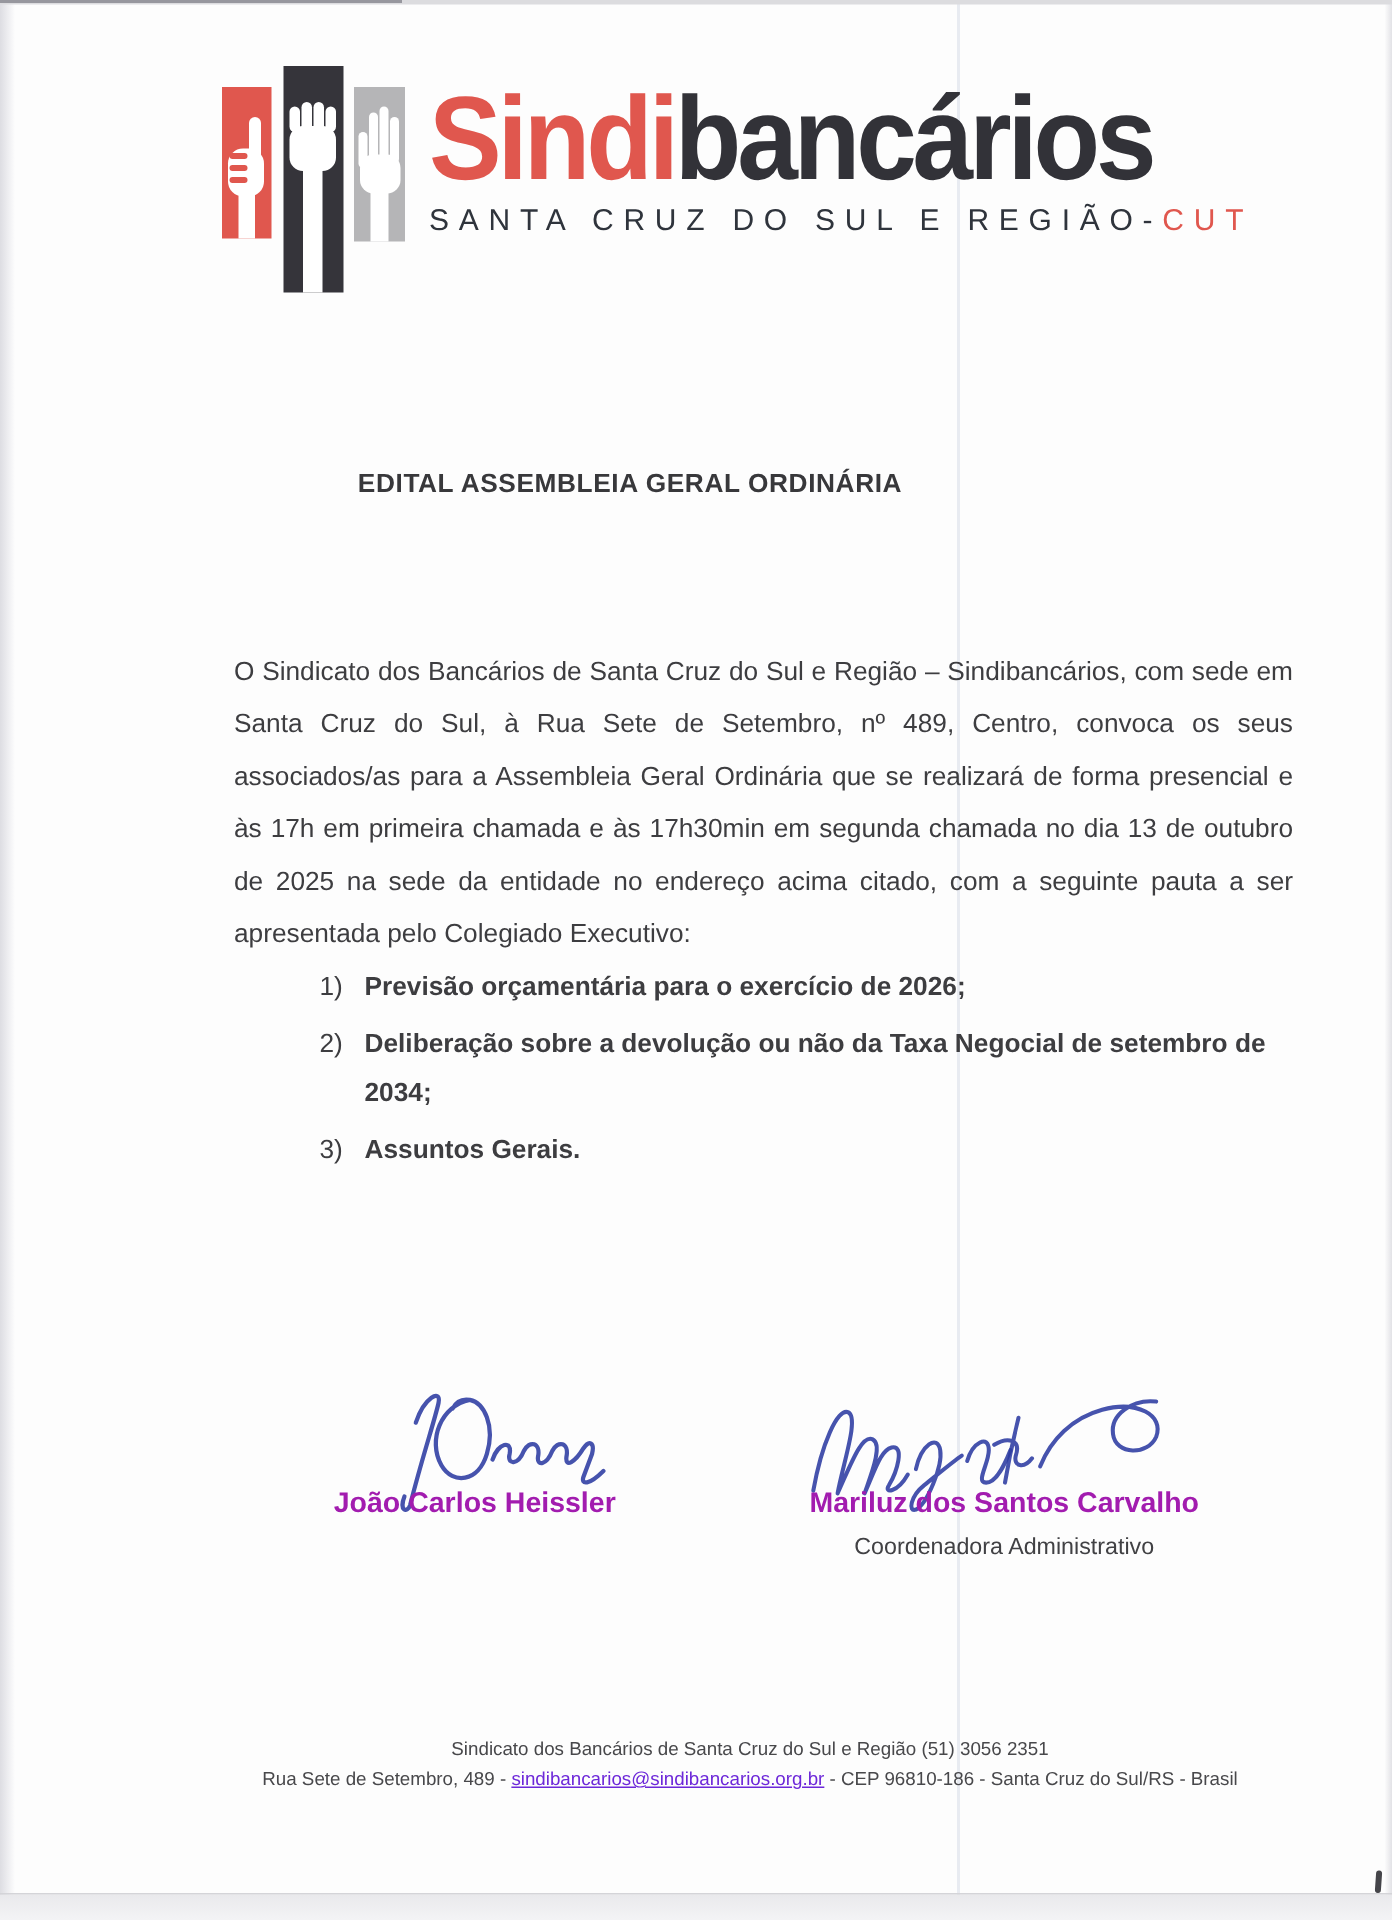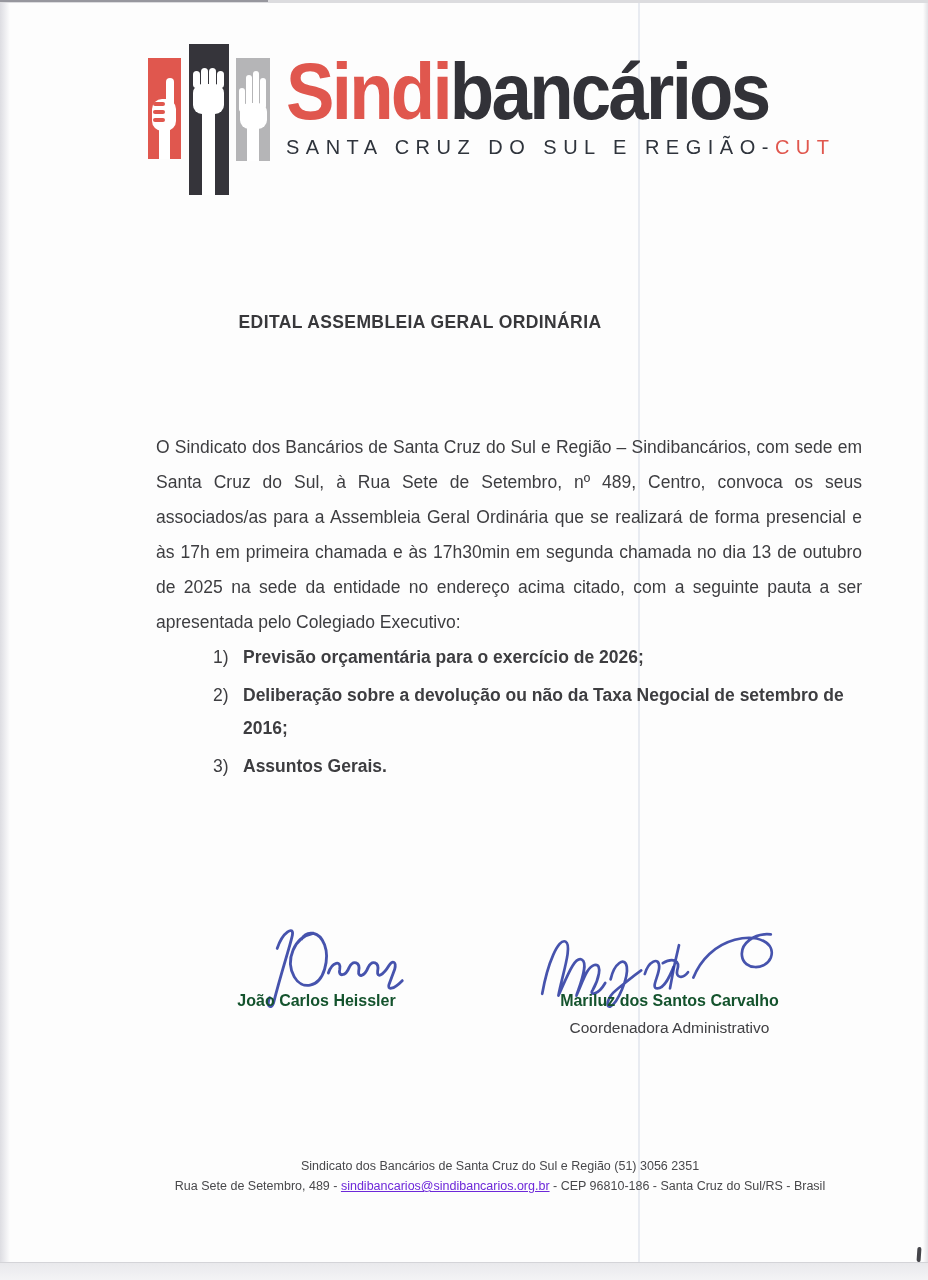--- a/index.html
+++ b/index.html
@@ -46,21 +46,21 @@
     font-size:17.5px;line-height:33px;color:#3d3d40;}
   .agenda li{display:flex;margin-bottom:5px;}
   .agenda .num{flex:0 0 30px;}
   .agenda .txt{flex:1;font-weight:bold;}
   .dateline{position:absolute;right:98px;top:814px;font-size:17.5px;color:#3d3d40;}
 
   
   .sig-row{position:absolute;left:140px;top:920px;width:706px;display:flex;}
   .sig-col{width:50%;text-align:center;}
   .sig-col svg{display:block;margin:0 auto -18px auto;}
-  .sig-name{font-weight:bold;font-size:16px;color:#14532d;position:relative;z-index:1;}
+  .sig-name{font-weight:bold;font-size:19px;color:#a21caf;position:relative;z-index:1;}
   .sig-role{font-size:15.5px;color:#414144;margin-top:9px;}
   .sig-stroke{fill:none;stroke:#2c3ba2;stroke-width:3;stroke-linecap:round;stroke-linejoin:round;opacity:.88;}
 
   
   .doc-footer{position:absolute;left:0;top:1156px;width:928px;text-align:center;
     font-size:12.5px;line-height:20px;color:#48484b;padding-left:36px;}
   .doc-footer a{color:#6d28d9;text-decoration:underline;}
 </style>
 </head>
 <body>
@@ -111,21 +111,21 @@
 
   <p class="doc-paragraph">O Sindicato dos Bancários de Santa Cruz do Sul e Região – Sindibancários, com sede em Santa Cruz do Sul, à Rua Sete de Setembro, nº 489, Centro, convoca os seus associados/as para a Assembleia Geral Ordinária que se realizará de forma presencial e às 17h em primeira chamada e às 17h30min em segunda chamada no dia 13 de outubro de 2025 na sede da entidade no endereço acima citado, com a seguinte pauta a ser apresentada pelo Colegiado Executivo:</p>
 
   <ol class="agenda">
     <li>
       <span class="num">1)</span>
       <span class="txt">Previsão orçamentária para o exercício de 2026;</span>
     </li>
     <li>
       <span class="num">2)</span>
-      <span class="txt">Deliberação sobre a devolução ou não da Taxa Negocial de setembro de 2016;</span>
+      <span class="txt">Deliberação sobre a devolução ou não da Taxa Negocial de setembro de 2034;</span>
     </li>
     <li>
       <span class="num">3)</span>
       <span class="txt">Assuntos Gerais.</span>
     </li>
   </ol>
 
 
   <div class="sig-row">
     <div class="sig-col">

